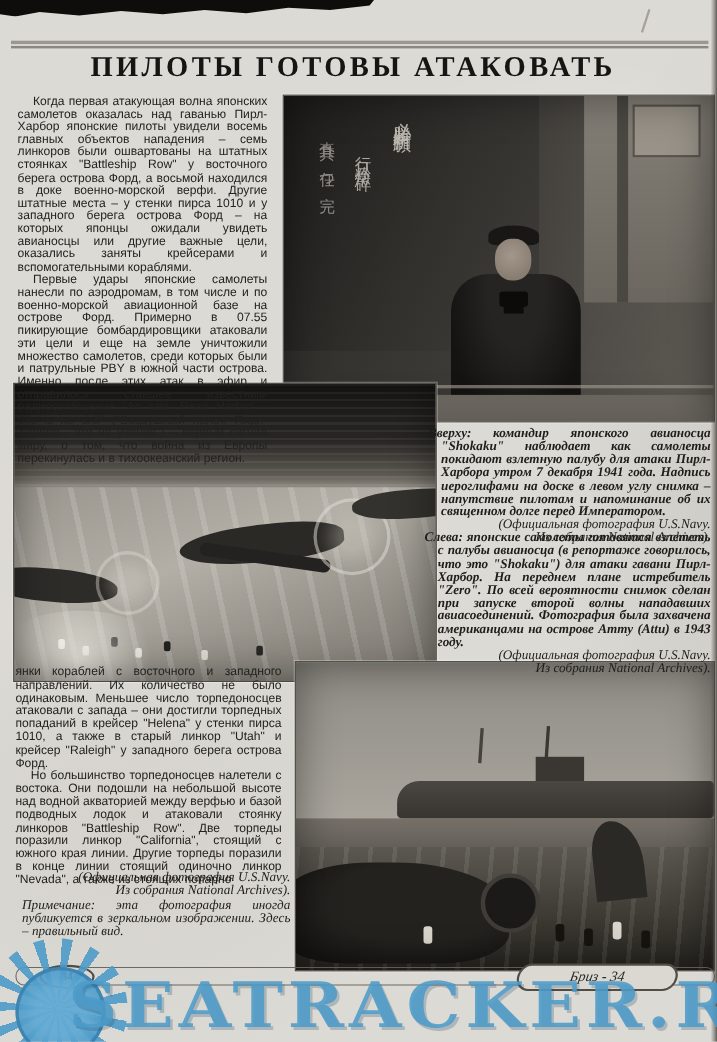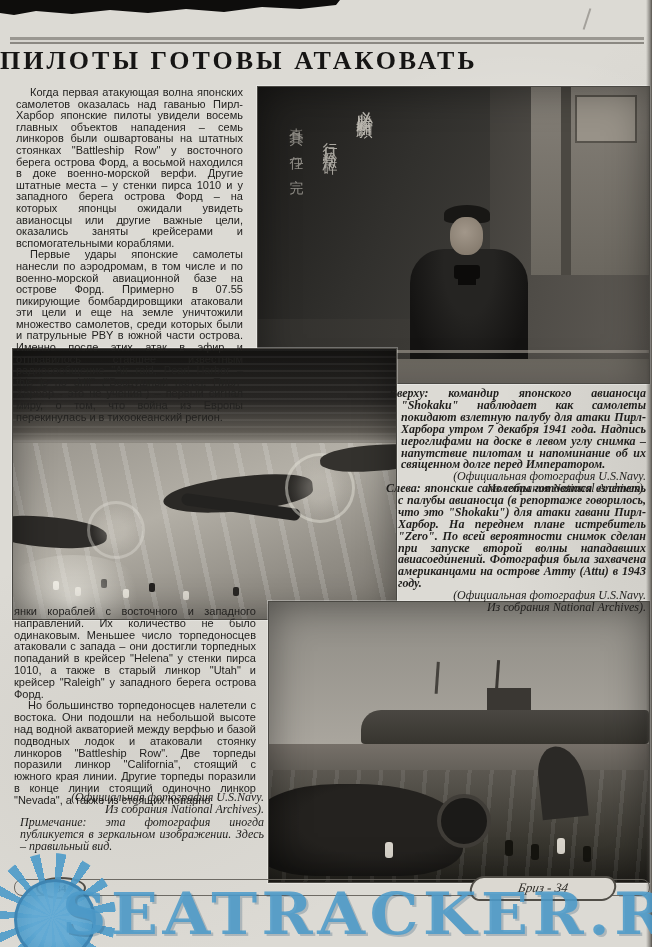--- a/index.html
+++ b/index.html
@@ -25,21 +25,21 @@
     right:0;top:0;width:6px;height:947px;z-index:6;
     background:linear-gradient(90deg, rgba(70,67,62,0), rgba(70,67,62,.55) 70%, #55524c);
   }
   .scratch{left:586;top:8px;width:2px;height:22px;background:rgba(95,92,86,.45);transform:rotate(18deg);left:586px;z-index:4;}
   
   .head-rule{
     left:10px;right:8px;top:37px;height:7px;z-index:2;
     background:linear-gradient(180deg,#9a9791 0 3px,#d6d4ce 3px 5px,#8b8882 5px 7px);
   }
   .page-title{
-    left:0;right:10px;top:46px;text-align:left;z-index:2;
+    left:0;right:10px;top:46px;text-align:center;z-index:2;
     font-family:"Liberation Serif",serif;font-weight:700;font-size:26px;letter-spacing:3px;
     color:#161514;
   }
   
   .bodycol{
     z-index:2;color:#232220;font-size:11px;line-height:11.6px;text-align:justify;
     font-family:"Liberation Sans",sans-serif;
   }
   .bodycol p{margin:0;text-indent:14px;}
   .bodycol p.noindent{text-indent:0;}

